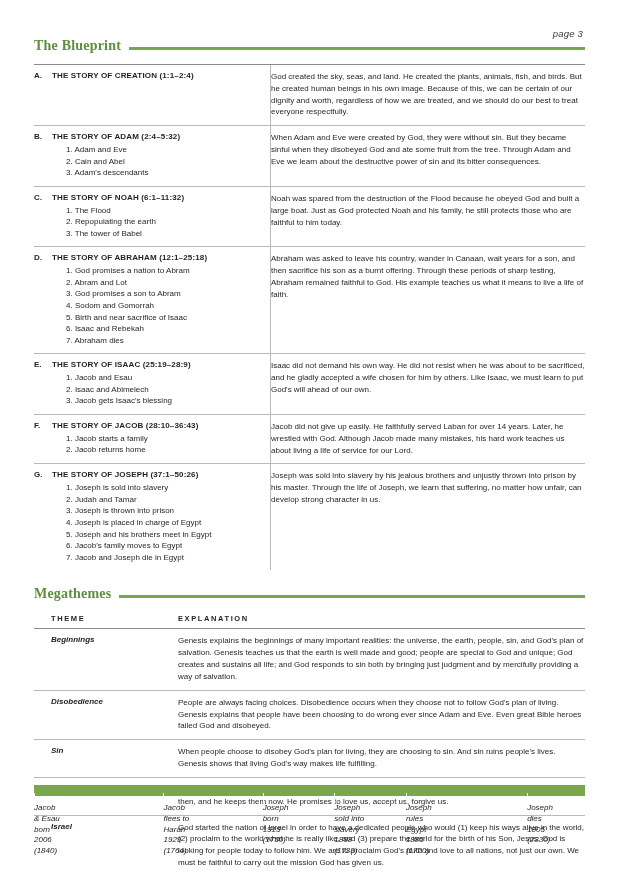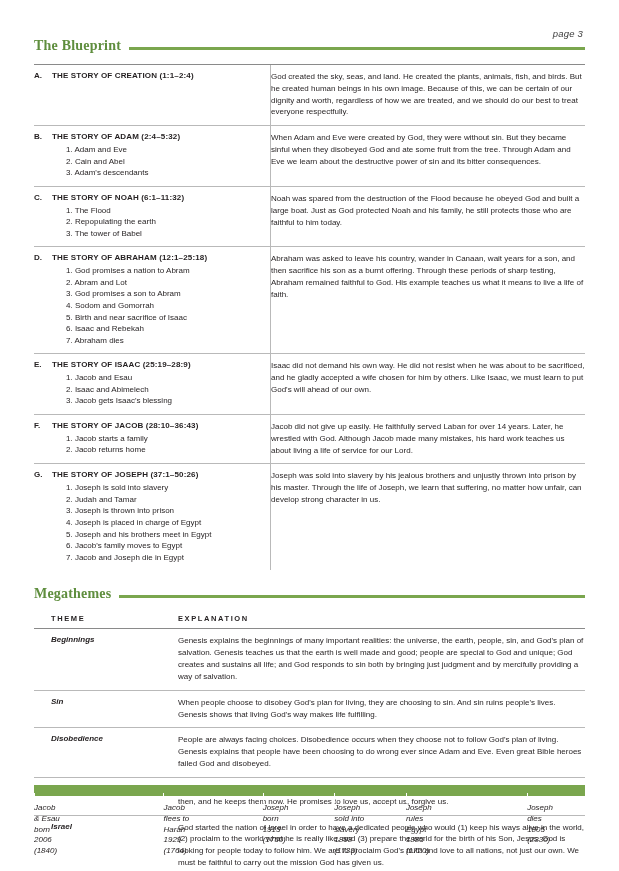--- a/index.html
+++ b/index.html
@@ -310,26 +310,26 @@
           <th class="theme-h">THEME</th>
           <th class="expl-h">EXPLANATION</th>
         </tr>
       </thead>
       <tbody id="mega-body">
           <tr class="first">
             <td class="theme">Beginnings</td>
             <td class="expl">Genesis explains the beginnings of many important realities: the universe, the earth, people, sin, and God's plan of salvation. Genesis teaches us that the earth is well made and good; people are special to God and unique; God creates and sustains all life; and God responds to sin both by bringing just judgment and by mercifully providing a way of salvation.</td>
           </tr>
           <tr>
+            <td class="theme">Disobedience</td>
+            <td class="expl">People are always facing choices. Disobedience occurs when they choose not to follow God's plan of living. Genesis explains that people have been choosing to do wrong ever since Adam and Eve. Even great Bible heroes failed God and disobeyed.</td>
+          </tr>
+          <tr>
             <td class="theme">Sin</td>
             <td class="expl">When people choose to disobey God's plan for living, they are choosing to sin. And sin ruins people's lives. Genesis shows that living God's way makes life fulfilling.</td>
-          </tr>
-          <tr>
-            <td class="theme">Disobedience</td>
-            <td class="expl">People are always facing choices. Disobedience occurs when they choose not to follow God's plan of living. Genesis explains that people have been choosing to do wrong ever since Adam and Eve. Even great Bible heroes failed God and disobeyed.</td>
           </tr>
           <tr>
             <td class="theme">Promises</td>
             <td class="expl">God has promised to help and protect his people. This kind of promise is called a covenant. God kept his promises then, and he keeps them now. He promises to love us, accept us, forgive us.</td>
           </tr>
           <tr>
             <td class="theme">Israel</td>
             <td class="expl">God started the nation of Israel in order to have a dedicated people who would (1) keep his ways alive in the world, (2) proclaim to the world what he is really like, and (3) prepare the world for the birth of his Son, Jesus. God is looking for people today to follow him. We are to proclaim God's truth and love to all nations, not just our own. We must be faithful to carry out the mission God has given us.</td>
           </tr>
         </tbody>

